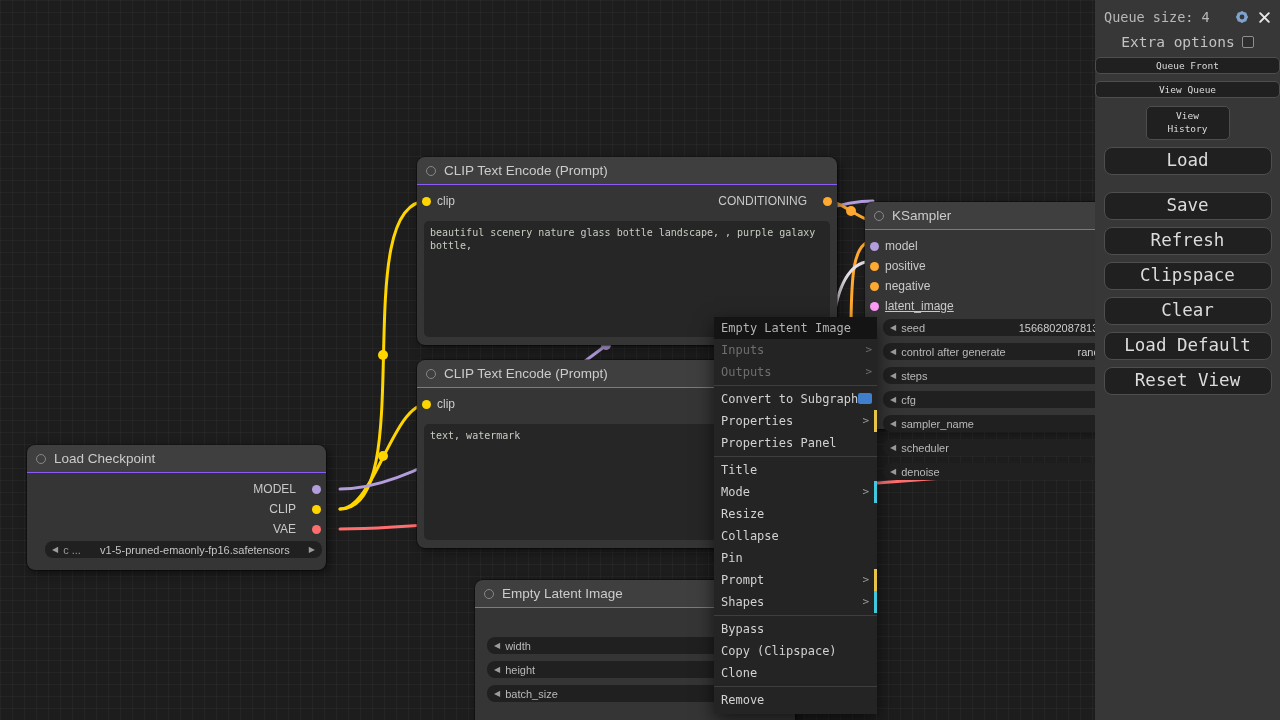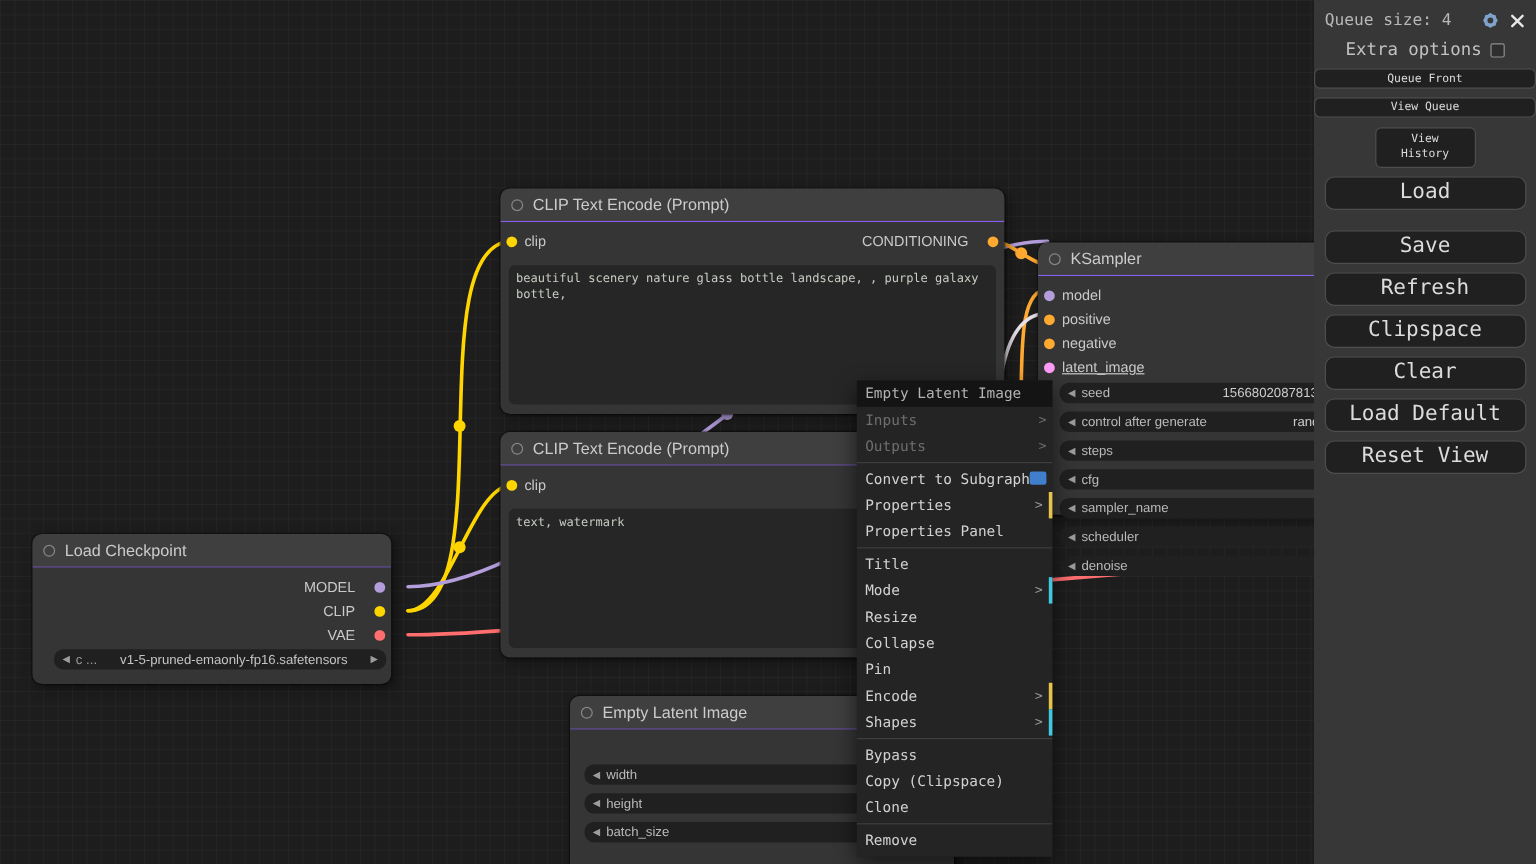--- a/index.html
+++ b/index.html
@@ -270,21 +270,21 @@
     <div class="mitem">
       <span>Resize</span>
     </div>
     <div class="mitem">
       <span>Collapse</span>
     </div>
     <div class="mitem">
       <span>Pin</span>
     </div>
     <div class="mitem acc-y">
-      <span>Encode</span>
+      <span>Prompt</span>
       <span class="marrow">&gt;</span>
     </div>
     <div class="mitem acc-c">
       <span>Shapes</span>
       <span class="marrow">&gt;</span>
     </div>
     <div class="msep"></div>
     <div class="mitem">
       <span>Bypass</span>
     </div>

